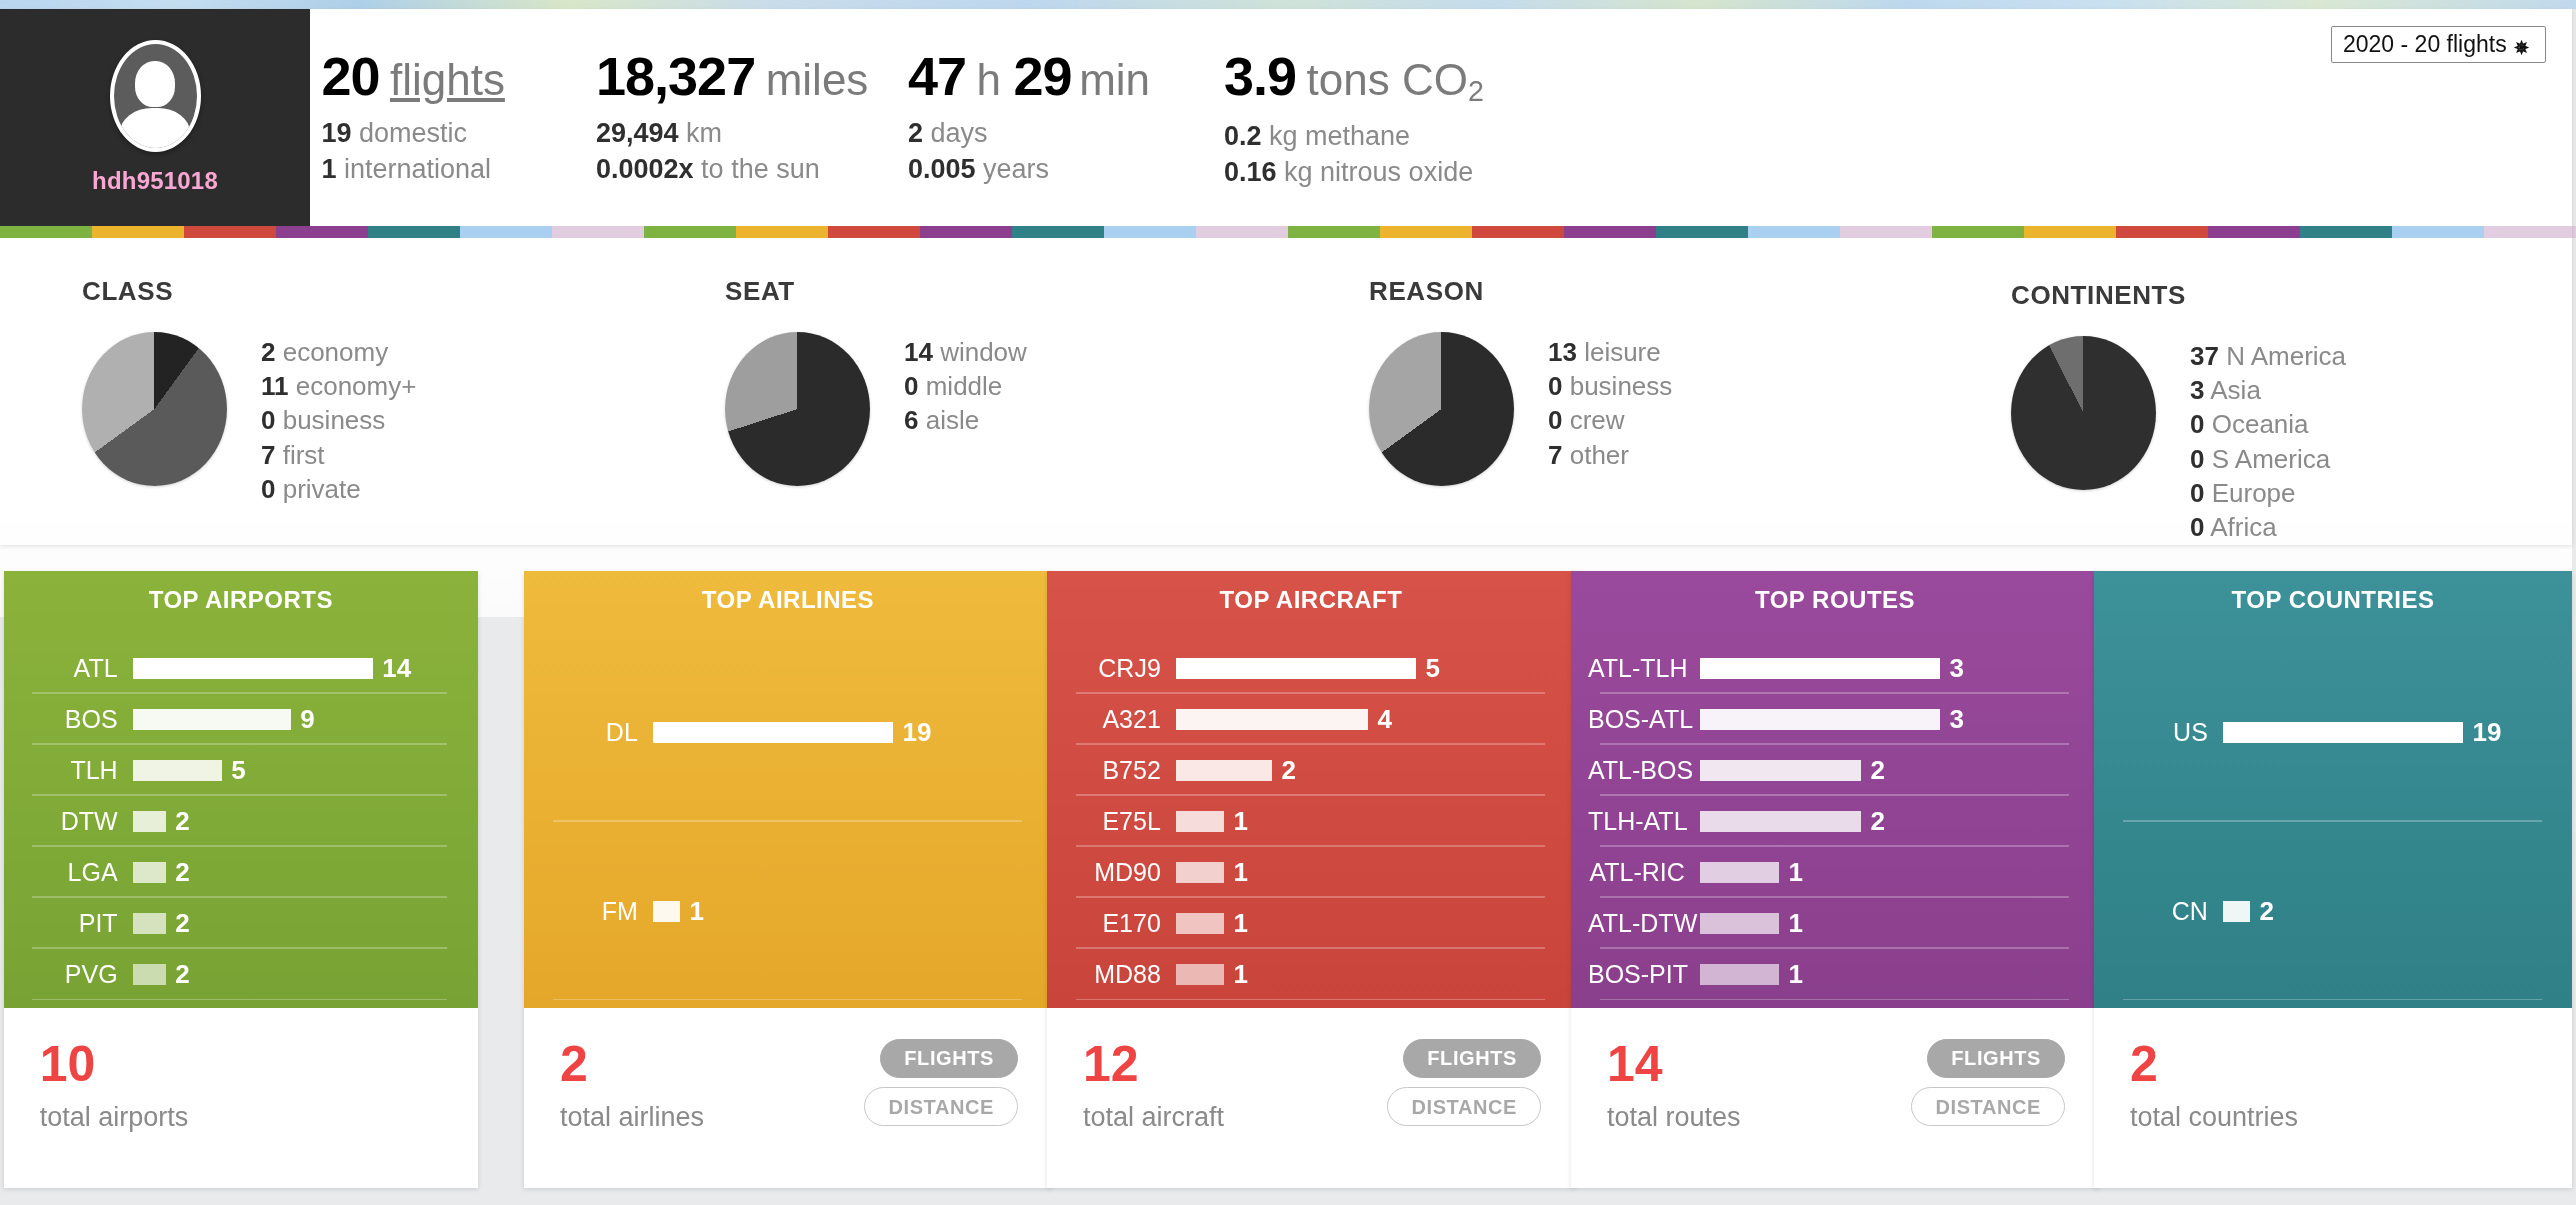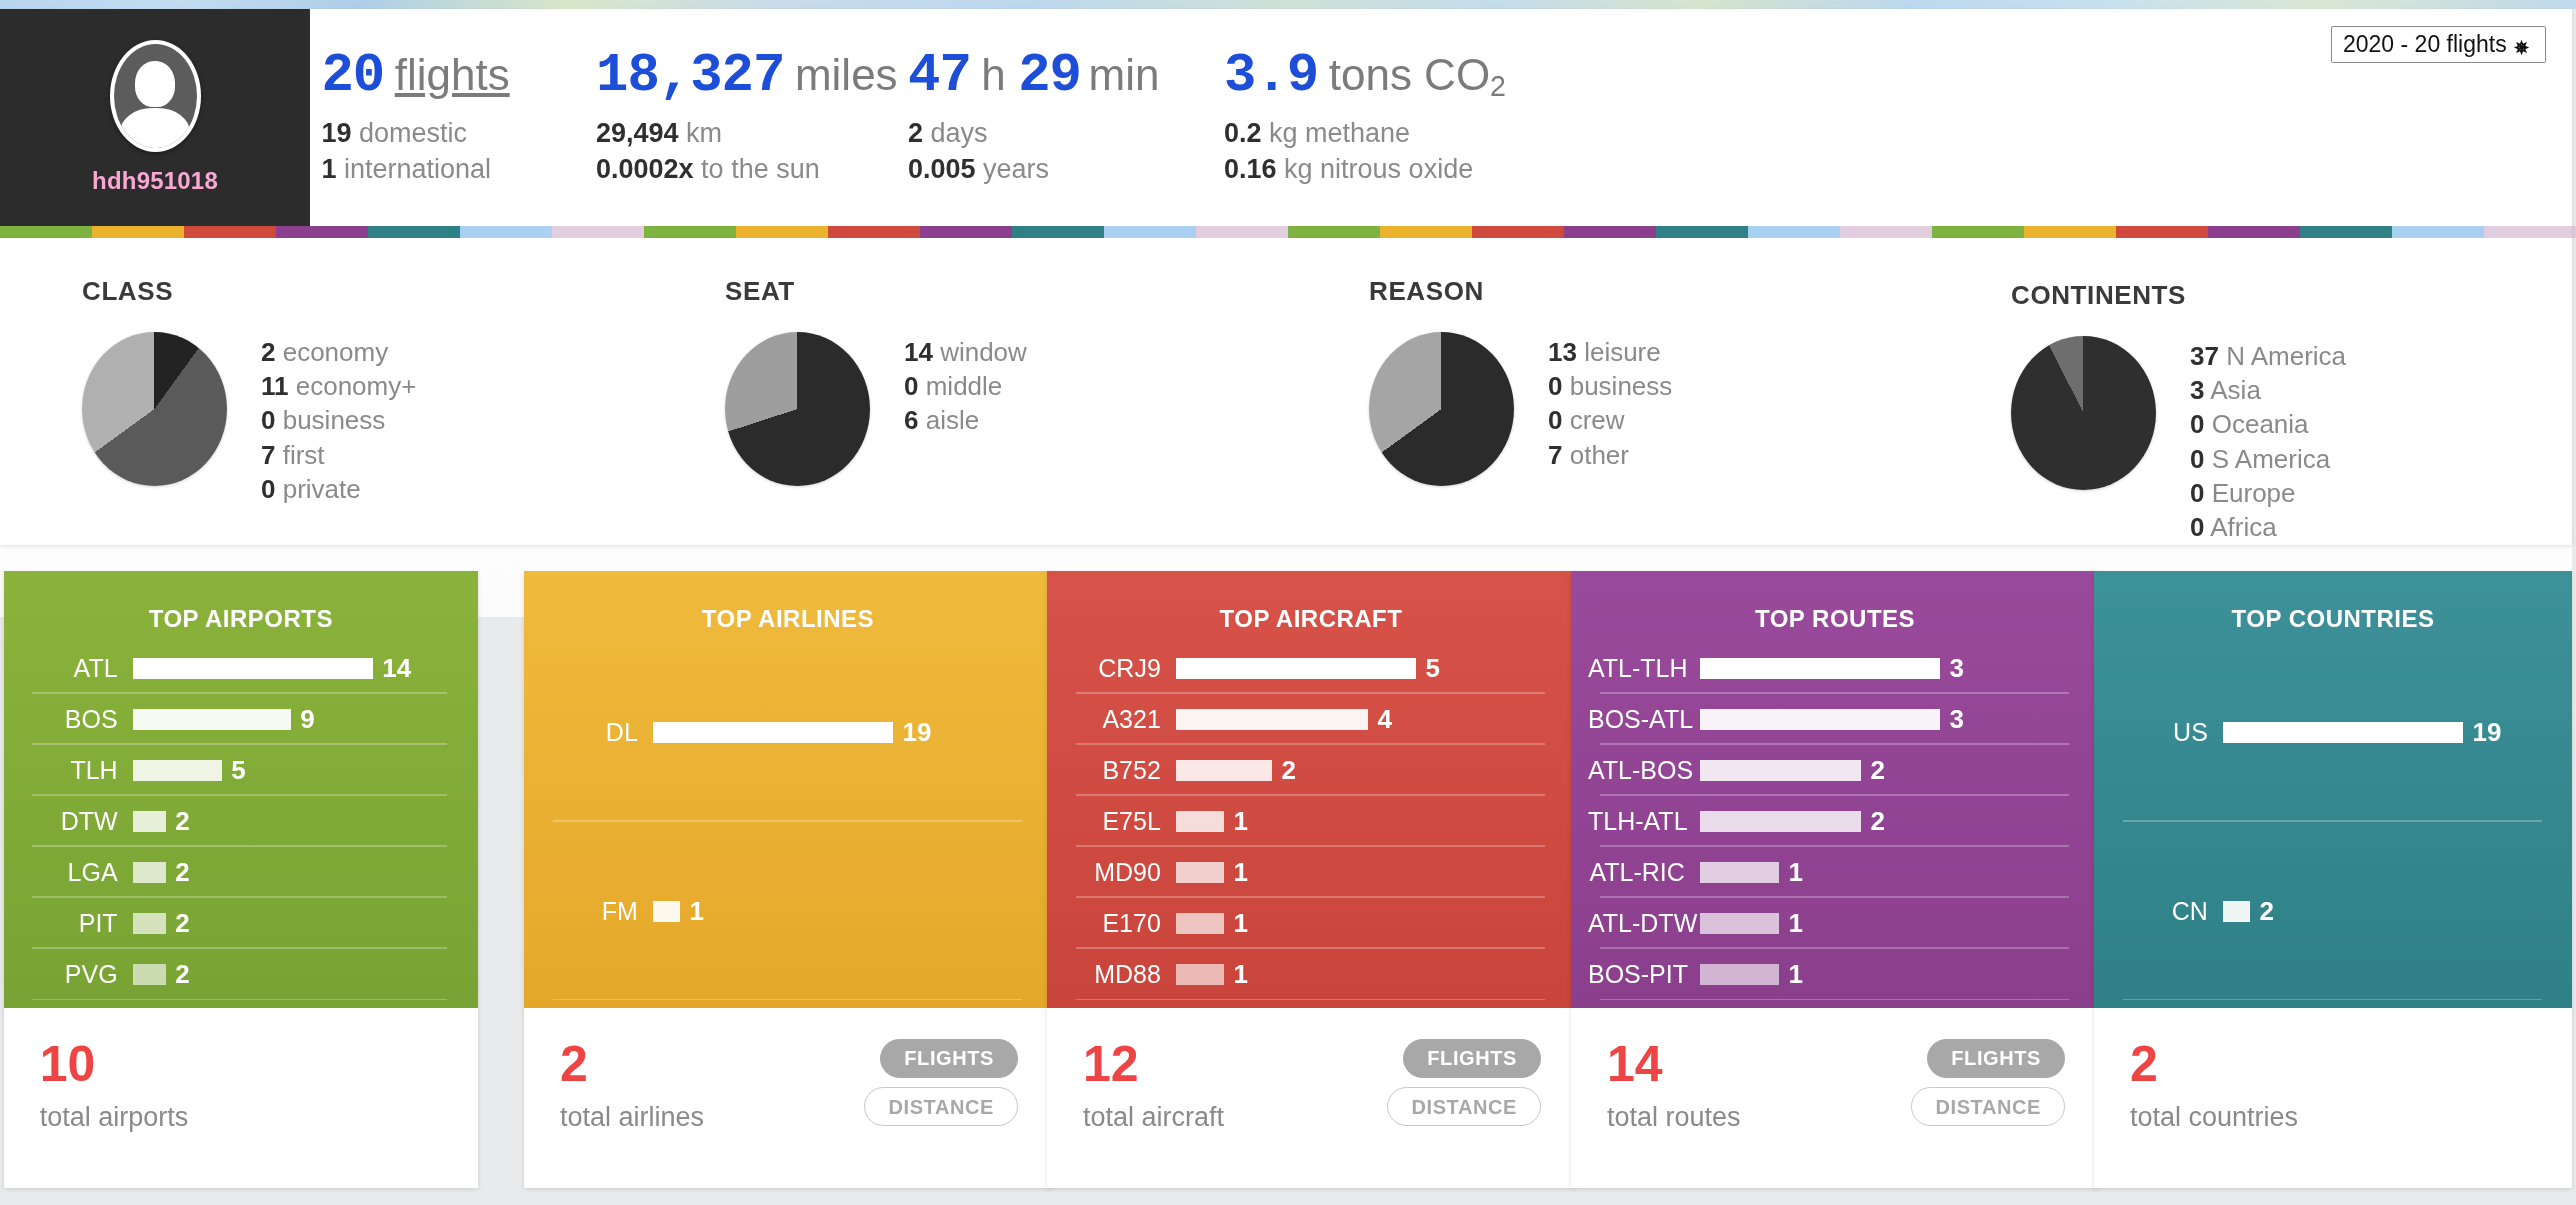--- a/index.html
+++ b/index.html
@@ -66,22 +66,22 @@
   }
 
   .stats { position: absolute; left: 310px; top: 0; right: 0; height: 217px; }
   .stat {
     position: absolute; top: 40px;
   }
   .stat .big {
     font-size: 0; white-space: nowrap; line-height: 1;
   }
   .stat .num {
-    font-size: 54px; font-weight: bold; color: #1d4ed8;
-    letter-spacing: -1px; vertical-align: baseline; font-family: Liberation Mono, monospace;
+    font-size: 54px; font-weight: bold; color: #000000;
+    letter-spacing: -1px; vertical-align: baseline;
   }
   .stat .unit {
     font-size: 44px; color: #7b7b7b; font-weight: 300;
     vertical-align: baseline; margin-left: 10.5px;
   }
   .stat .unit.u-link {
     color: #7b7b7b; text-decoration: underline; cursor: pointer;
   }
   .stat .unit.tight { margin-left: 7.6px; }
   .stat .num.second { margin-left: 12.4px; }
@@ -143,21 +143,21 @@
 
   
   .cards { position: absolute; left: 0; top: 571px; width: 2576px; height: 634px; }
   .card {
     position: absolute; top: 0; width: 528px; height: 617px;
     background: #fff;
     box-shadow: 0 1.9px 4.8px rgba(0,0,0,0.13);
   }
   .card-head {
     position: relative; height: 437px; width: 100%;
-    padding: 34px 0 0 0;
+    padding: 15px 0 0 0;
   }
   .card-title {
     text-align: center; color: #fff;
     font-size: 24px; font-weight: bold; letter-spacing: 0.5px;
     margin-bottom: 17px;
   }
   .rows { position: absolute; left: 0; right: 0; top: 72px; bottom: 7.6px;
           display: flex; flex-direction: column; }
   .row {
     flex: 1 1 0; display: flex; align-items: center;

